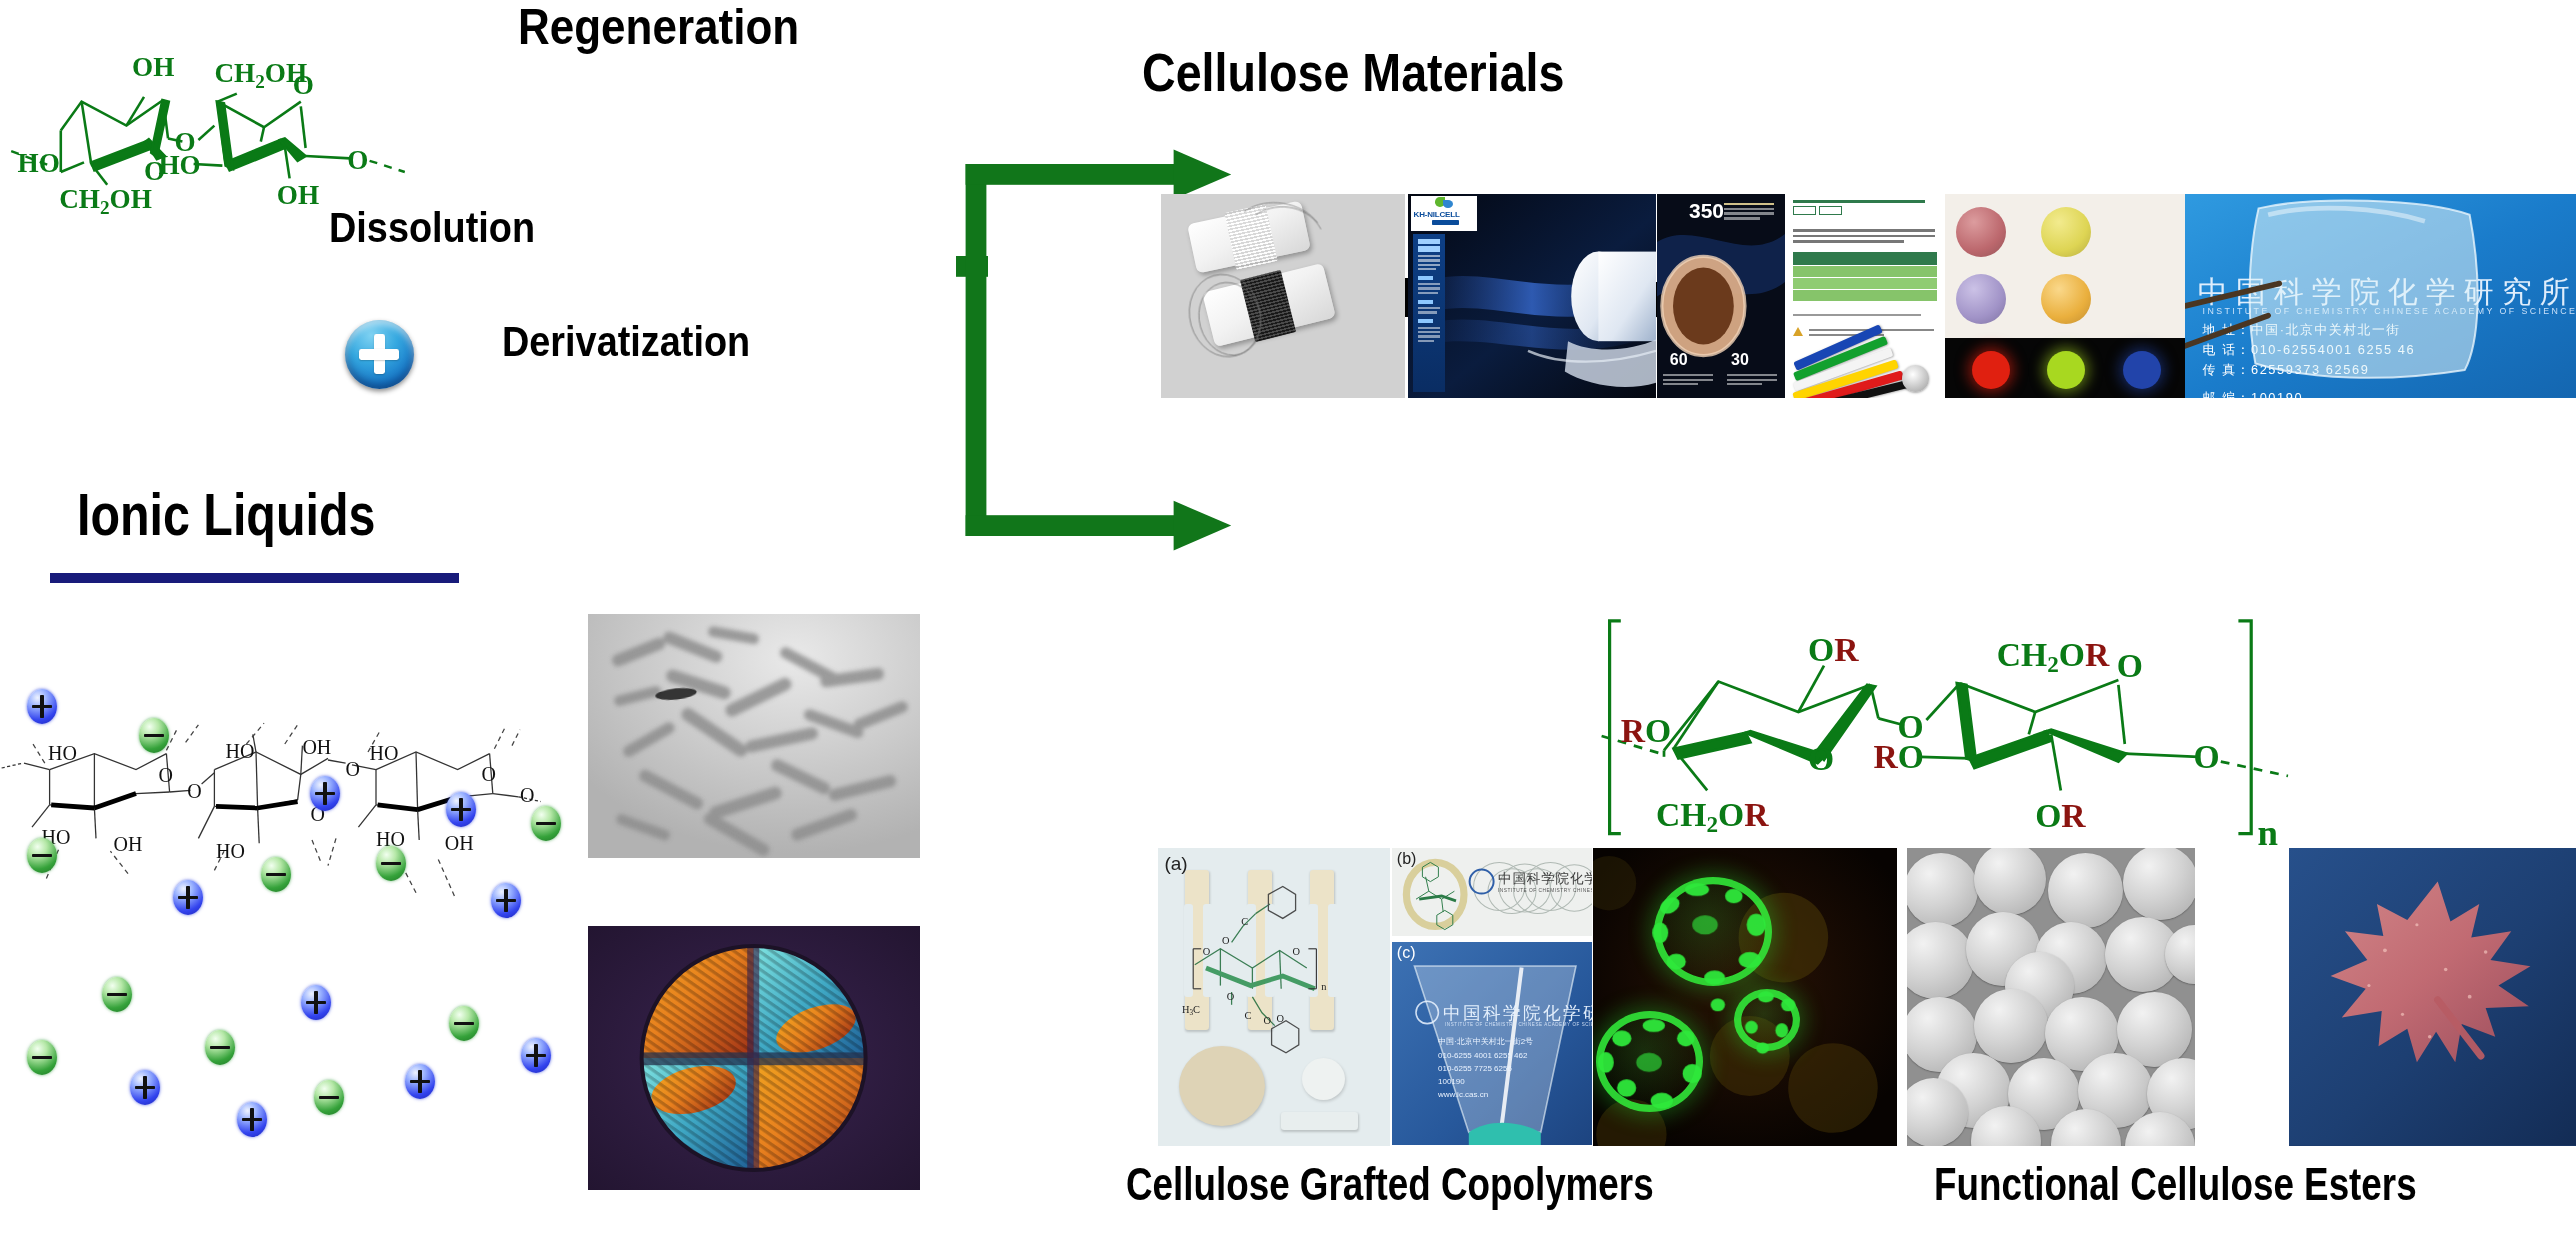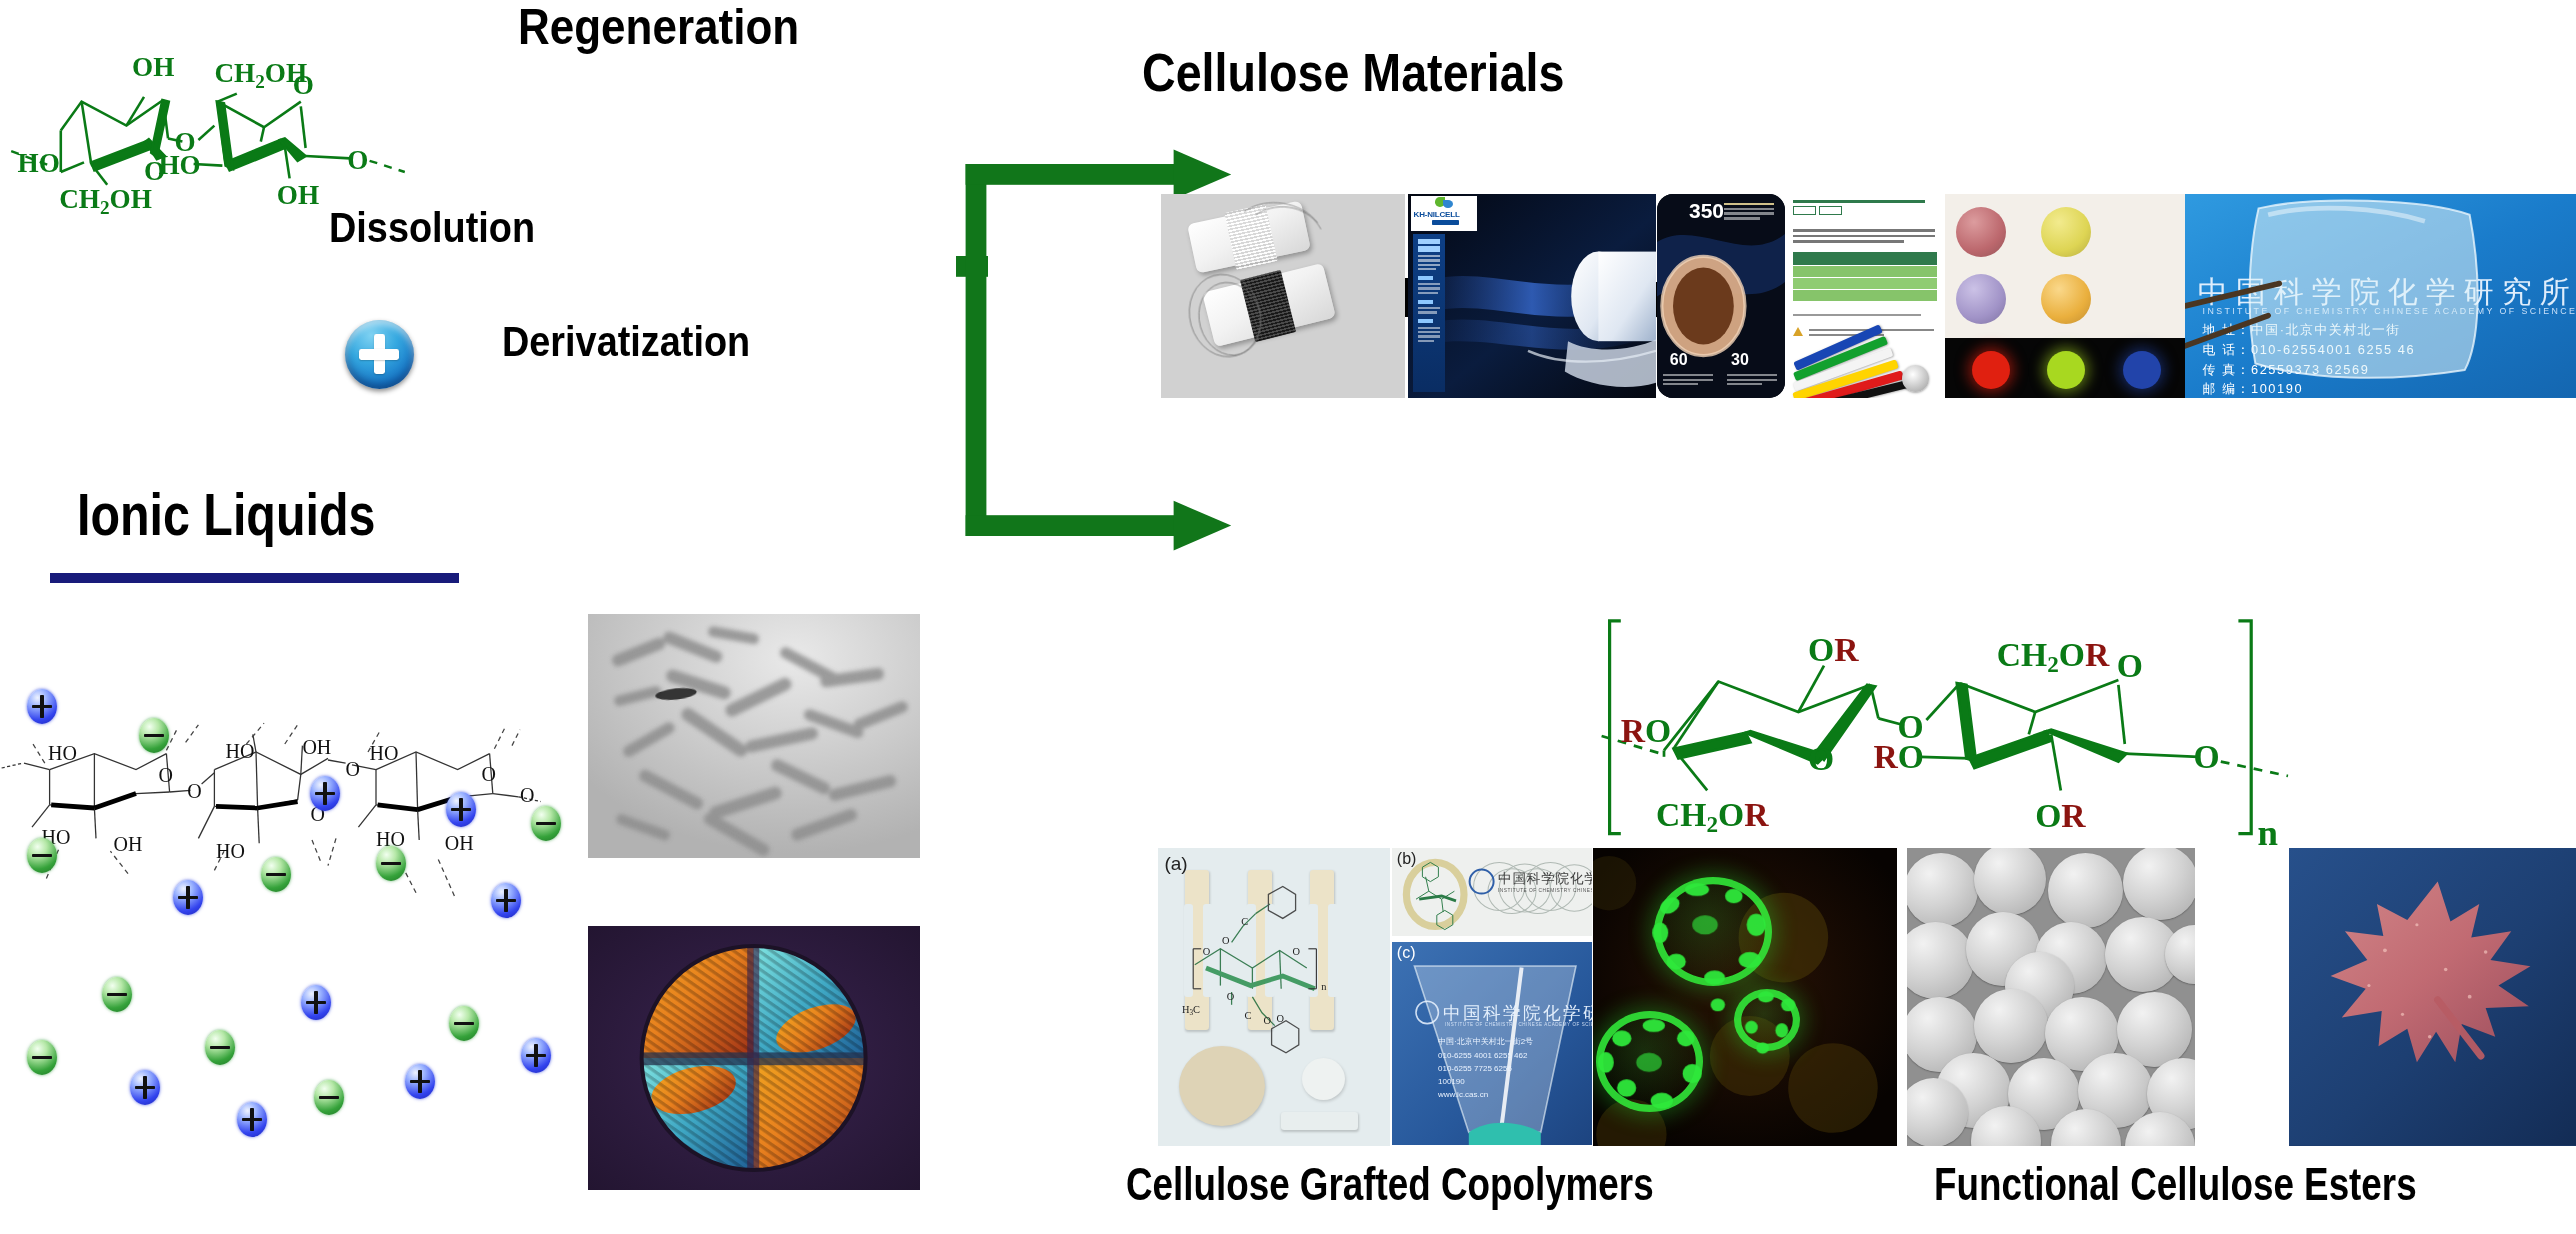--- a/index.html
+++ b/index.html
@@ -450,21 +450,21 @@
     <div style="height:4px;background:#8ec8ff;margin:5.6px 1.6px 3.2px;width:60%;"></div>
     <div>
       <div style="height:2.4px;background:rgba(255,255,255,.5);margin:2px 1.6px;"></div>
       <div style="height:2.4px;background:rgba(255,255,255,.5);margin:2px 1.6px;"></div>
       <div style="height:2.4px;background:rgba(255,255,255,.5);margin:2px 1.6px;"></div>
       <div style="height:2.4px;background:rgba(255,255,255,.5);margin:2px 1.6px;width:65%;"></div>
     </div>
   </div>
 </div>
 
-<div class="photo" style="left:1657px;top:194px;width:128px;height:204px;background:#060a14;border-radius:16px;">
+<div class="photo" style="left:1657px;top:194px;width:128px;height:204px;background:#060a14;">
   <svg class="p-fill" viewBox="0 0 160 255" preserveAspectRatio="none">
     <rect width="160" height="255" fill="#070c18"></rect>
     <path d="M0,60 C50,30 110,90 160,50 L160,110 C110,150 50,95 0,128 Z" fill="#16326d" opacity="0.6"></path>
     <ellipse cx="58" cy="140" rx="52" ry="62" fill="#d9ab86" opacity="0.95"></ellipse>
     <ellipse cx="58" cy="140" rx="38" ry="48" fill="#6b3a1c"></ellipse>
     <ellipse cx="58" cy="140" rx="52" ry="62" fill="none" stroke="#f0d2b6" stroke-width="4" opacity="0.8"></ellipse>
   </svg>
   <div class="abs" style="left:32px;top:4.8px;color:#fff;font:bold 21px 'Liberation Sans',sans-serif;">350</div>
   <div class="abs" style="left:67px;top:6.4px;width:50px;">
     <div style="height:2.4px;background:#cfc08a;margin:2.4px 0;"></div>
@@ -548,21 +548,21 @@
         <stop offset="100%" stop-color="#1466b0"></stop>
       </linearGradient>
     </defs>
     <rect width="489" height="255" fill="url(#casbg)"></rect>
   </svg>
   <div class="abs" style="left:12.8px;top:78px;color:#eaf4ff;font-size:30px;letter-spacing:8px;white-space:nowrap;opacity:.95;">中国科学院化学研究所</div>
   <div class="abs" style="left:17.6px;top:112px;color:#dcecff;font-size:8.8px;letter-spacing:2.4px;white-space:nowrap;opacity:.9;">INSTITUTE OF CHEMISTRY CHINESE ACADEMY OF SCIENCES</div>
   <div class="abs" style="left:17.6px;top:128px;">
     <div class="cnline" style="position:static;font-size:12.8px;margin-bottom:3.2px;letter-spacing:1.6px;">地  址：中国·北京中关村北一街</div>
     <div class="cnline" style="position:static;font-size:12.8px;margin-bottom:3.2px;letter-spacing:1.6px;">电  话：010-62554001  6255 46</div>
-    <div class="cnline" style="position:static;font-size:12.8px;margin-bottom:2px;letter-spacing:1.6px;">传  真：62559373  62569</div>
+    <div class="cnline" style="position:static;font-size:12.8px;margin-bottom:11px;letter-spacing:1.6px;">传  真：62559373  62569</div>
     <div class="cnline" style="position:static;font-size:12.8px;margin-bottom:3.2px;letter-spacing:1.6px;">邮  编：100190</div>
 
   </div>
 
   <svg class="p-fill" viewBox="0 0 489 255" preserveAspectRatio="none">
     <path d="M92,18 C160,2 300,6 356,26 C372,110 368,186 350,220 C252,236 152,232 88,212 C76,148 80,70 92,18 Z" fill="#dff2f8" opacity="0.55"></path>
     <path d="M92,18 C160,2 300,6 356,26 C372,110 368,186 350,220 C252,236 152,232 88,212 C76,148 80,70 92,18 Z" fill="none" stroke="#f3fbff" stroke-width="2.5" opacity="0.75"></path>
     <path d="M104,26 C160,12 240,16 300,34" stroke="#ffffff" stroke-width="6" fill="none" opacity="0.45"></path>
 
     <g stroke="#4a3622" stroke-width="7" stroke-linecap="round">

